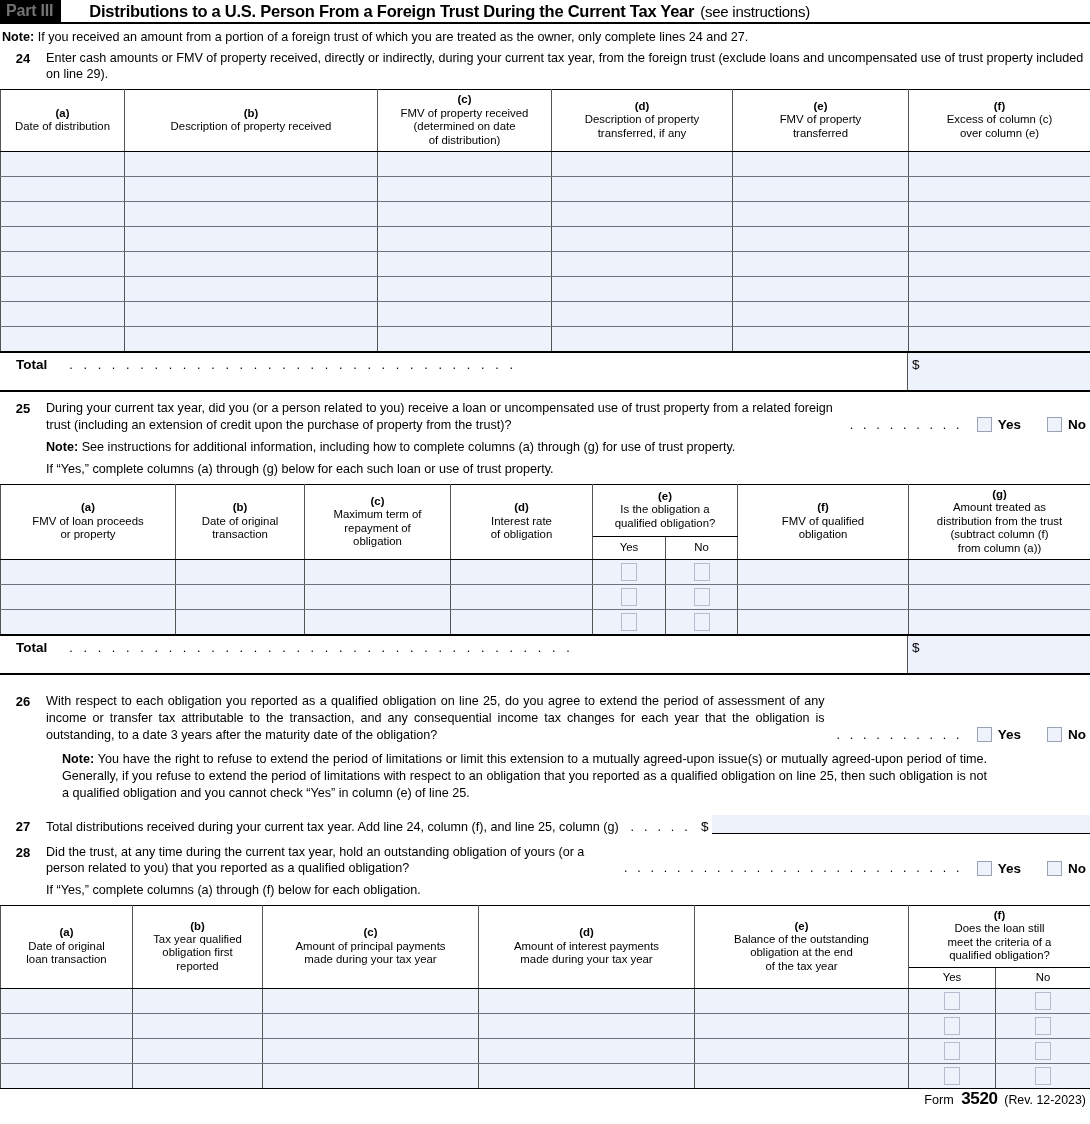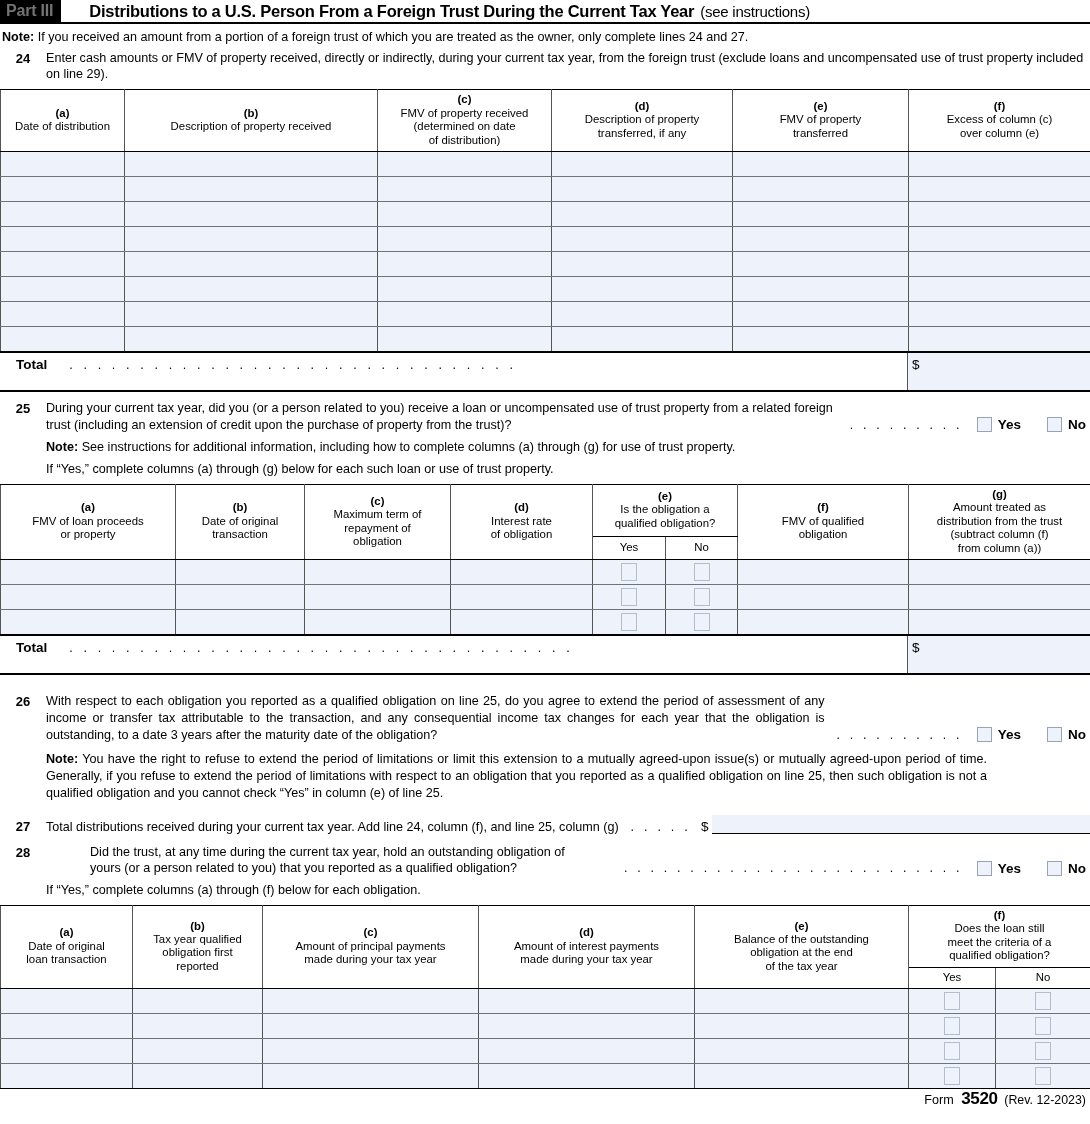--- a/index.html
+++ b/index.html
@@ -455,36 +455,36 @@
     <div class="qbody just" style="padding-right:4px; max-width:900px;">With respect to each obligation you reported as a qualified obligation on line 25, do you agree to extend the period of assessment of any income or transfer tax attributable to the transaction, and any consequential income tax changes for each year that the obligation is outstanding, to a date 3 years after the maturity date of the obligation?</div>
     <div class="yesno" style="margin-top:34px; padding-right:4px;">
       <span class="leaders" style="padding-right:8px;">. . . . . . . . . .</span>
       <span class="ckbox"></span>
       <span class="yn-label">Yes</span>
       <span class="yn-gap"></span>
       <span class="ckbox"></span>
       <span class="yn-label">No</span>
     </div>
   </div>
-  <div class="indent just" style="padding-top:8px; padding-right:103px; text-align:justify; text-align-last:left;">
+  <div class="indent just" style="padding-top:8px; padding-right:103px; text-align:justify; text-align-last:left;margin-left:16px;">
     <span class="b">Note:</span>
     <span>You have the right to refuse to extend the period of limitations or limit this extension to a mutually agreed-upon issue(s) or mutually agreed-upon period of time. Generally, if you refuse to extend the period of limitations with respect to an obligation that you reported as a qualified obligation on line 25, then such obligation is not a qualified obligation and you cannot check “Yes” in column (e) of line 25.</span>
   </div>
 
   <div class="qrow" style="padding-top:13px; align-items:flex-end;">
     <div class="qnum">27</div>
     <div style="font-size:12.6px; white-space:nowrap;">Total distributions received during your current tax year. Add line 24, column (f), and line 25, column (g)</div>
     <span class="leaders" style="padding:0 10px 0 12px; font-size:12.6px;">. . . . .</span>
     <span class="dollar">$</span>
     <div class="money27">
       <span></span>
     </div>
   </div>
 
-  <div class="qrow" style="padding-top:10px;gap:44px;">
+  <div class="qrow" style="padding-top:10px;">
     <div class="qnum">28</div>
     <div class="qbody" style="padding-right:4px;">Did the trust, at any time during the current tax year, hold an outstanding obligation of yours (or a person related to you) that you reported as a qualified obligation?</div>
     <div class="yesno" style="margin-top:17px; padding-right:4px;">
       <span class="leaders" style="padding-right:8px;">. . . . . . . . . . . . . . . . . . . . . . . . . .</span>
       <span class="ckbox"></span>
       <span class="yn-label">Yes</span>
       <span class="yn-gap"></span>
       <span class="ckbox"></span>
       <span class="yn-label">No</span>
     </div>

